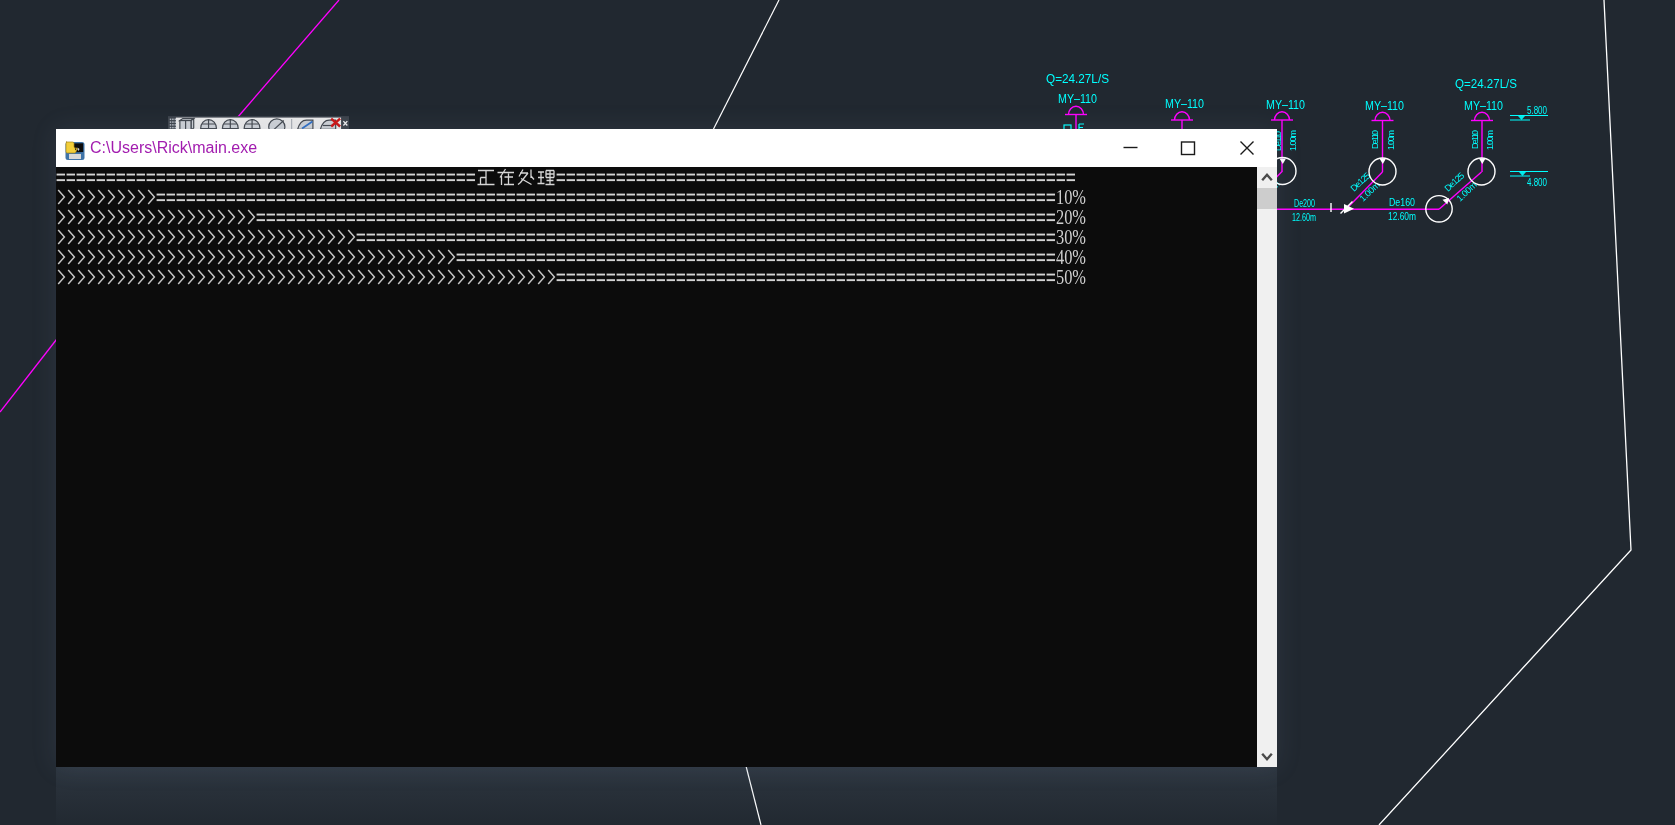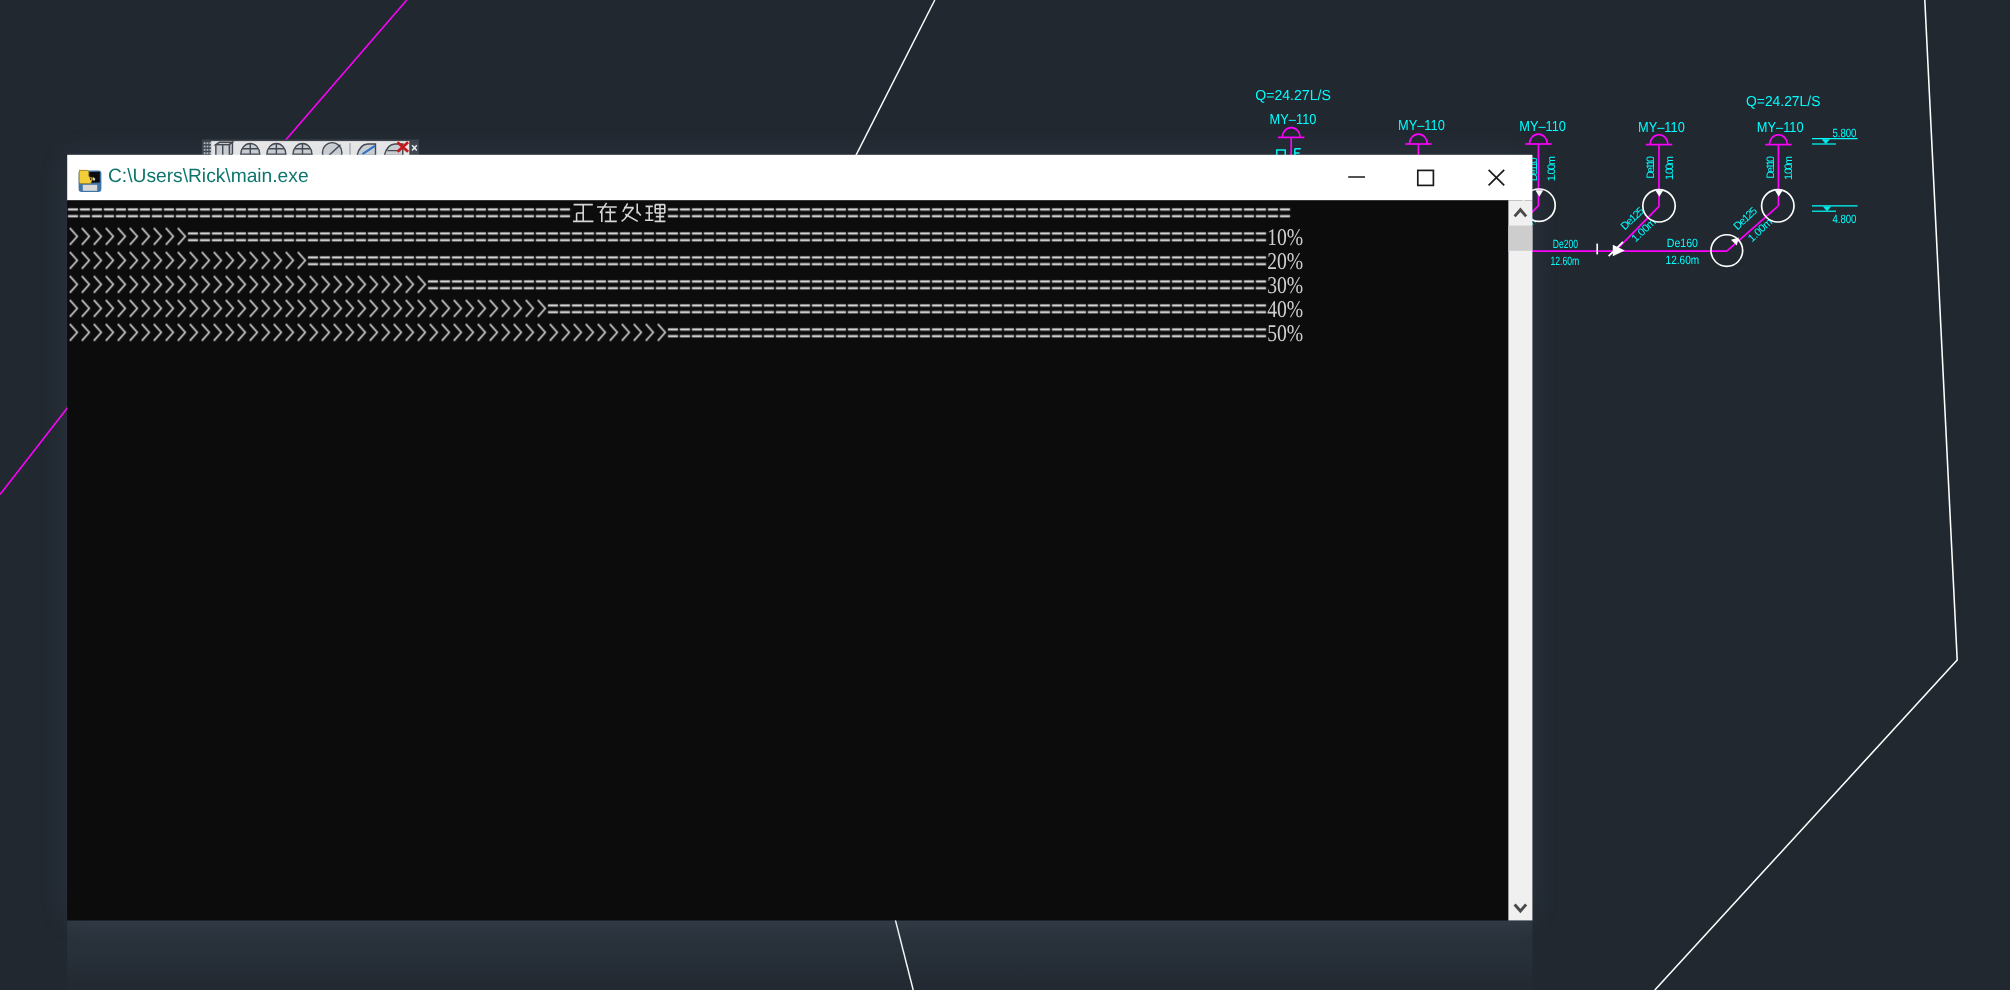--- a/index.html
+++ b/index.html
@@ -5,21 +5,21 @@
   html,body{margin:0;padding:0;}
   body{width:1675px;height:825px;overflow:hidden;background:#212830;
        font-family:"Liberation Sans",sans-serif;position:relative;}
   #cad{position:absolute;left:0;top:0;}
   #glow{position:absolute;left:56px;top:767px;width:1221px;height:62px;
         background:linear-gradient(rgba(120,140,162,0.13),rgba(33,40,48,0));}
   #toolbar{position:absolute;left:168px;top:116px;width:182px;height:20px;}
   #win{position:absolute;left:56px;top:129px;width:1221px;height:638px;
        box-shadow:0 0 24px rgba(130,150,175,0.13);}
   #titlebar{position:absolute;left:0;top:0;width:1221px;height:38px;background:#ffffff;}
-  #title{position:absolute;left:34px;top:10px;font-size:16px;color:#0f766e;}
+  #title{position:absolute;left:34px;top:10px;font-size:16px;color:#a21caf;}
   #console{position:absolute;left:0;top:38px;width:1201px;height:600px;background:#0c0c0c;}
   #sbar{position:absolute;left:1201px;top:38px;width:20px;height:600px;background:#f0f0f0;}
   #thumb{position:absolute;left:0;top:21px;width:20px;height:21px;background:#cdcdcd;}
 </style>
 </head>
 <body>
 <svg id="cad" width="1675" height="825" viewBox="0 0 1675 825">
 
   <line x1="339" y1="0" x2="237" y2="118" stroke="#ff00ff" stroke-width="1.3"></line>
   <line x1="60" y1="335" x2="0" y2="412" stroke="#ff00ff" stroke-width="1.3"></line>

